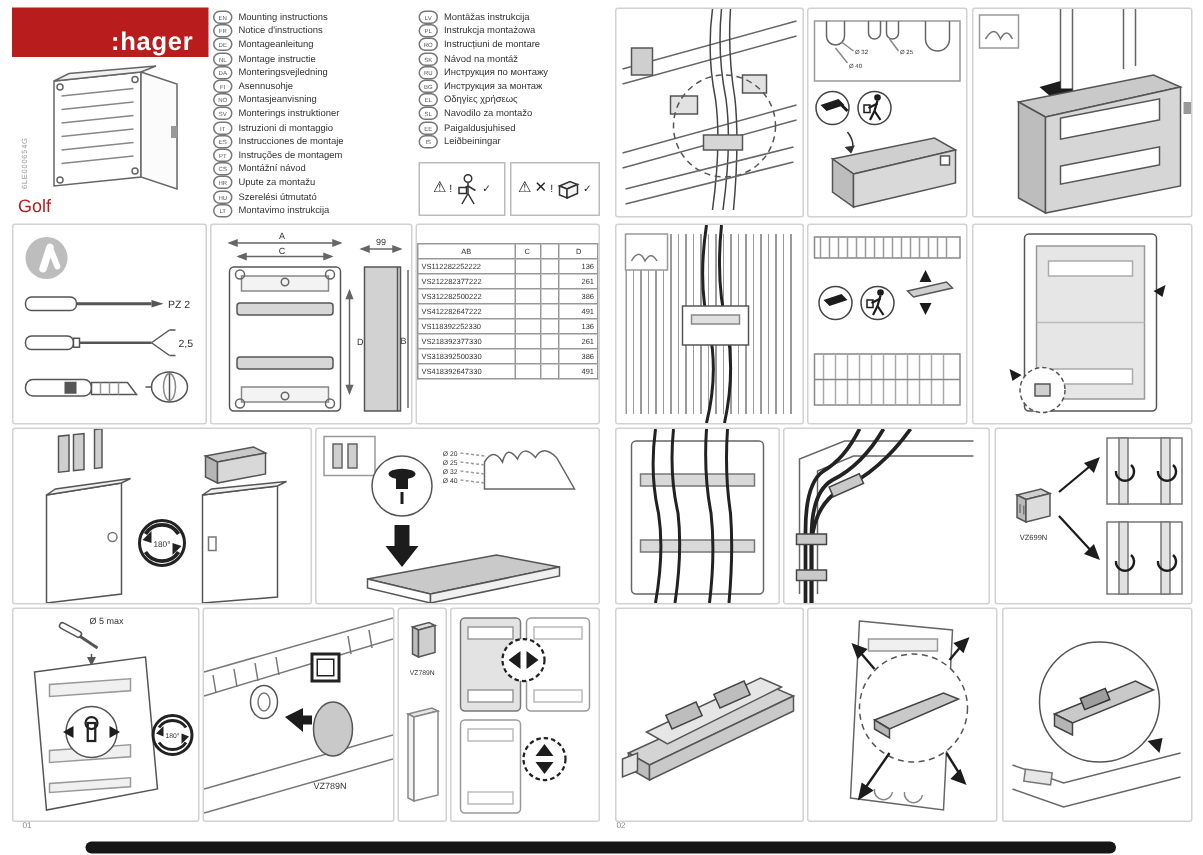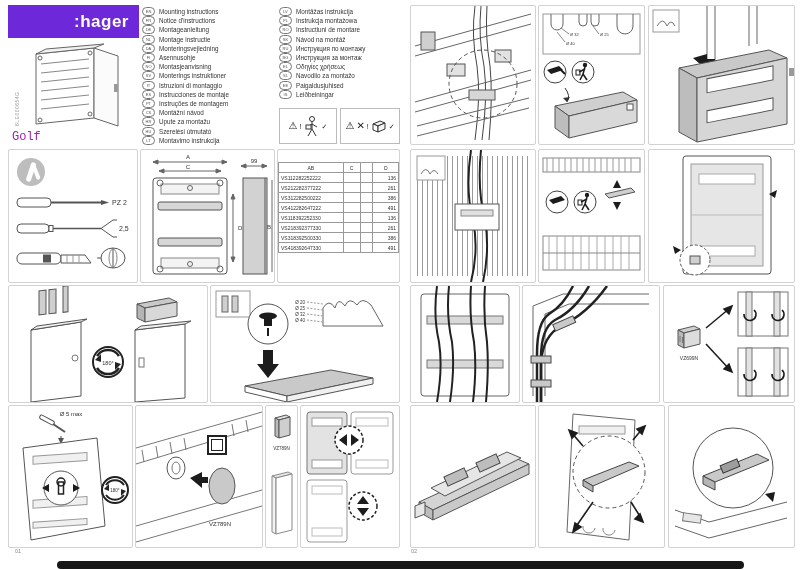--- a/index.html
+++ b/index.html
@@ -1,23 +1,23 @@
 <!DOCTYPE html>
 <html><head>
 <meta charset="utf-8">
 <style>
   html,body{margin:0;padding:0;}
   body{width:802px;height:570px;position:relative;background:#fff;
        font-family:"Liberation Sans", sans-serif;color:#333;overflow:hidden;}
   .abs{position:absolute;box-sizing:border-box;}
   .panel{position:absolute;box-sizing:border-box;border:1px solid #d2d2d2;
          border-radius:2px;background:#fff;overflow:hidden;}
-  .logo{background:#6d28d9;display:flex;align-items:center;justify-content:flex-end;
+  .logo{background:#b91c1c;display:flex;align-items:flex-end;justify-content:flex-end;
         padding-right:10px;color:#fff;font-weight:bold;font-size:17px;letter-spacing:.5px;}
-  .golf{font-size:12px;color:#a21caf;font-family:Liberation Mono, monospace;}
+  .golf{font-size:12px;color:#b91c1c;}
   .doccode{color:#999;font-size:5px;transform:rotate(-90deg);transform-origin:left top;
            white-space:nowrap;letter-spacing:.5px;}
   .langcol{display:flex;flex-direction:column;}
   .lang-row{display:flex;align-items:center;height:9.2px;}
   .lang-code{width:11px;height:7px;border:0.7px solid #777;border-radius:5px;
              font-size:4px;display:flex;align-items:center;justify-content:center;
              color:#555;margin-right:4px;flex:0 0 auto;}
   .lang-label{font-size:6.3px;color:#333;white-space:nowrap;}
   table.dim{border-collapse:collapse;font-size:5px;color:#333;}
   table.dim th,table.dim td{border:0.6px solid #999;padding:0.5px 2px;height:8px;

